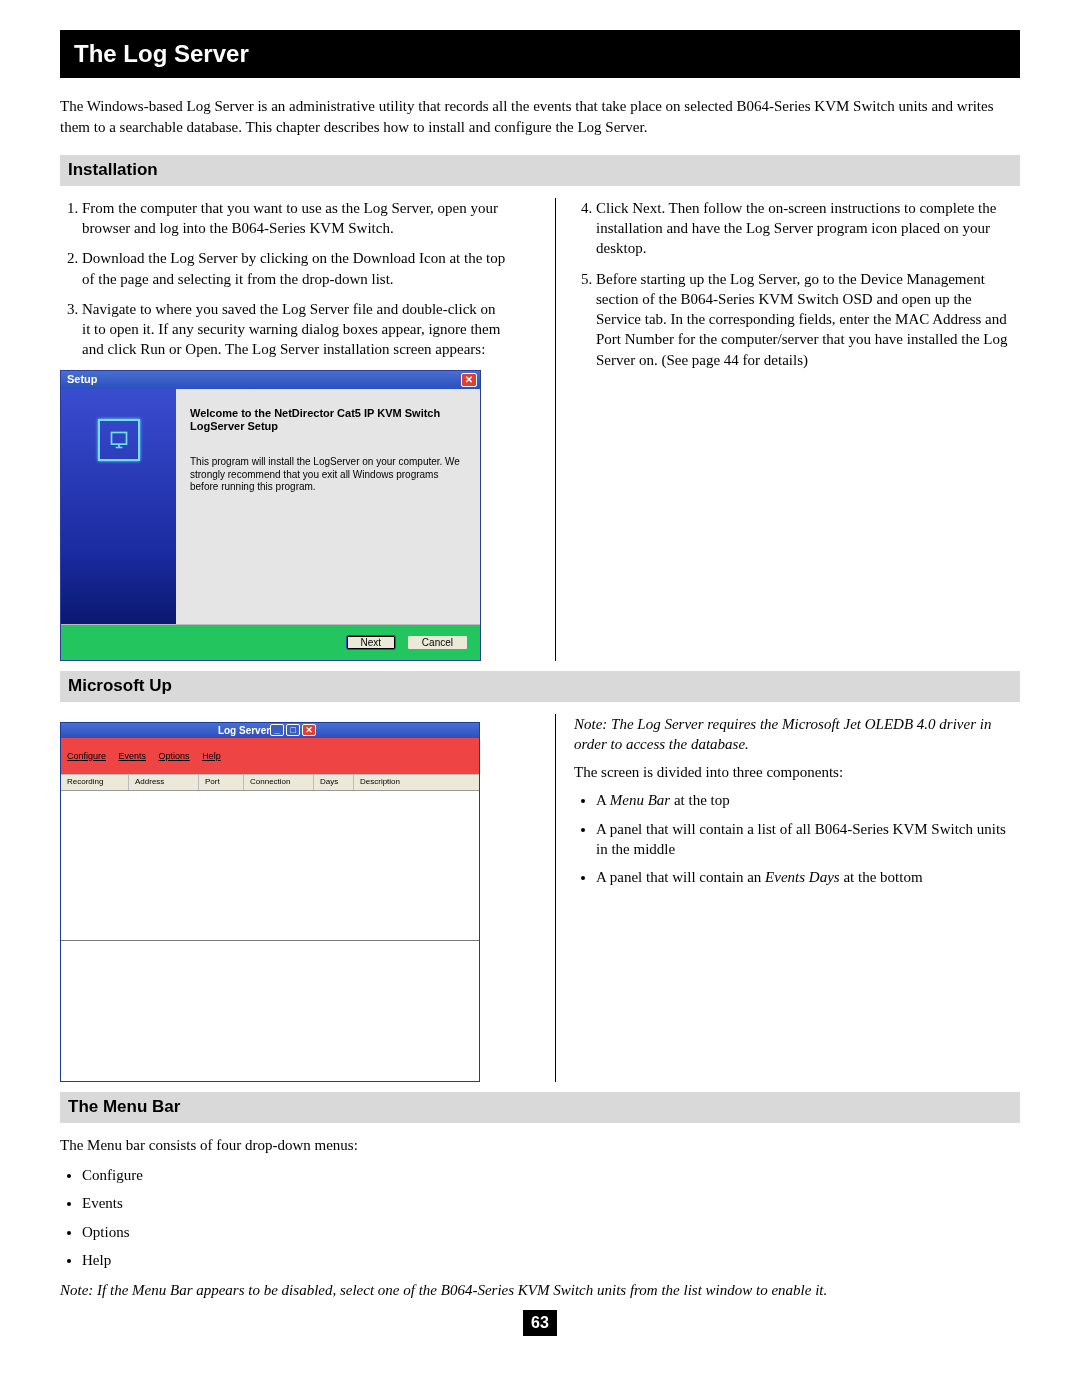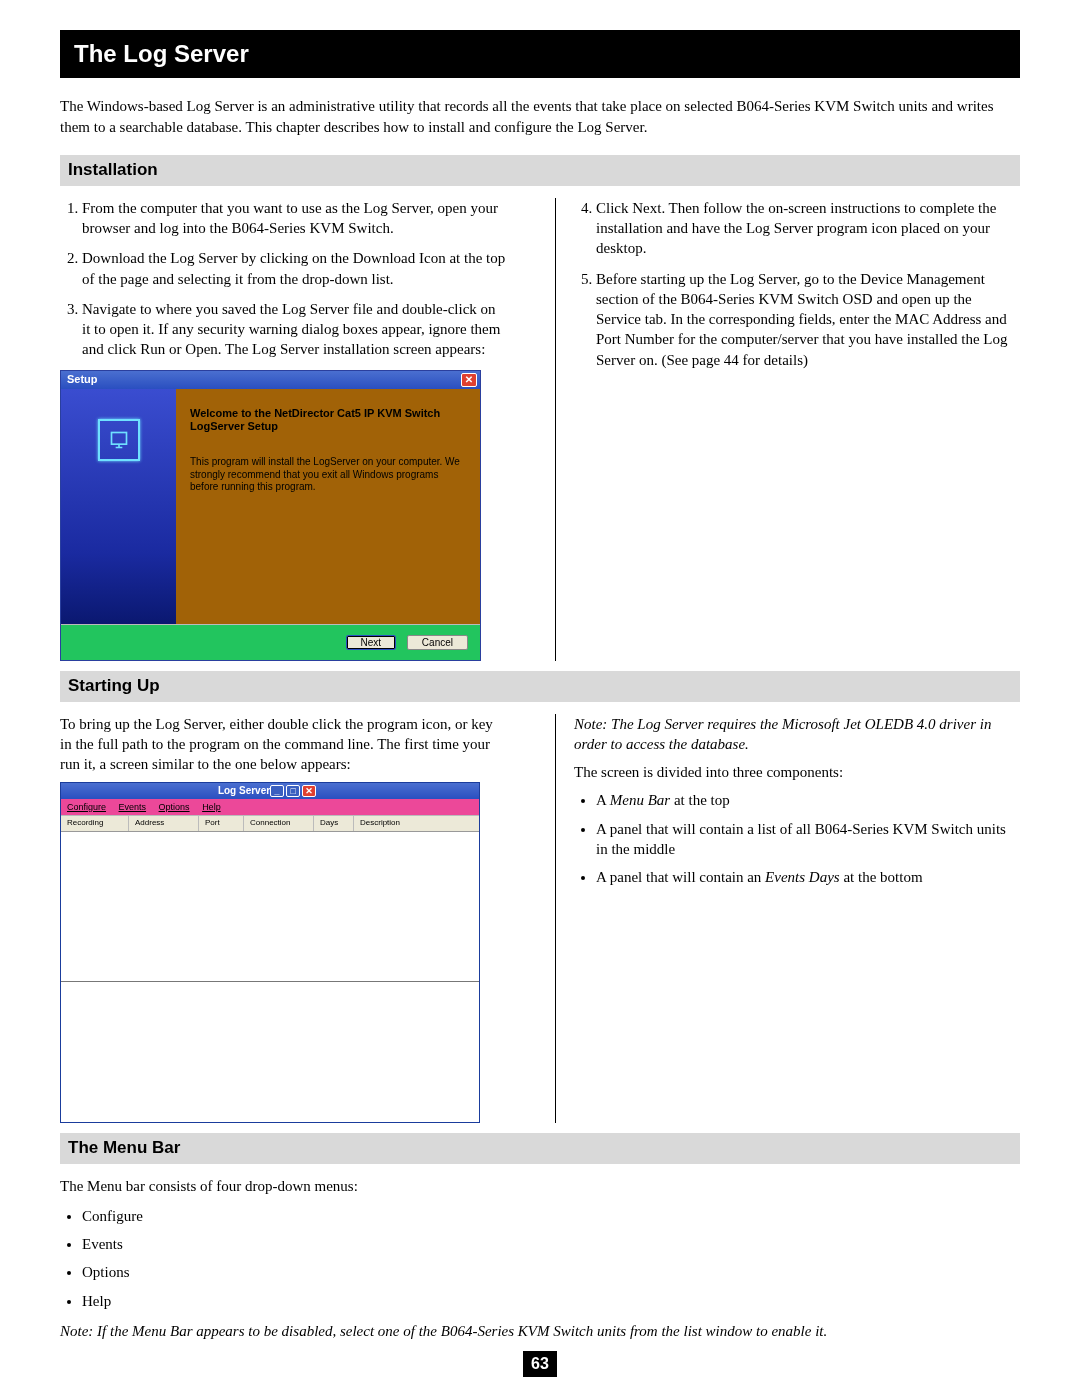--- a/index.html
+++ b/index.html
@@ -88,21 +88,21 @@
     display:flex; align-items:flex-start; justify-content:center;
     padding-top: 30px;
   }
   .setup-icon {
     width: 42px; height: 42px;
     border: 2px solid #6fe0ff;
     box-shadow: 0 0 3px #6fe0ff;
     display:flex; align-items:center; justify-content:center;
     color:#6fe0ff;
   }
-  .setup-main { flex:1; padding: 18px 14px 10px 14px; background:#a16207; }
+  .setup-main { flex:1; padding: 18px 14px 10px 14px; background:#e5e5e5; }
   .setup-main .w-title { font-weight:bold; font-size:11px; margin-bottom:22px; }
   .setup-spacer { height: 120px; }
   .setup-btnbar {
     background:#22c55e;
     border-top:1px solid #bbb;
     padding: 10px 12px;
     text-align:right;
   }
   .setup-btnbar button {
     font-family: Tahoma, Arial, sans-serif;
@@ -131,21 +131,21 @@
     padding: 1px 12px 1px 6px;
   }
   .ls-winctrl { display:flex; gap:2px; }
   .ls-winctrl span {
     width:14px; height:12px; border:1px solid #fff;
     background:#3a5fc0; text-align:center; line-height:10px; color:#fff;
     font-size:9px; border-radius:2px;
   }
   .ls-winctrl span.x { background:#e04030; }
   .ls-menu {
-    background:#ec4899; padding: 2px 6px;
+    background:#ef4444; padding: 12px 6px;
     border-bottom:1px solid #bbb;
   }
   .ls-menu span { margin-right: 10px; }
   .ls-menu span u { text-decoration: underline; }
   .ls-cols {
     background:#ece9d8; display:flex; font-size:8px;
     border-bottom:1px solid #999;
   }
   .ls-cols div {
     padding: 2px 6px; border-right:1px solid #bbb;
@@ -209,25 +209,24 @@
   </div>
 
   <div class="col">
     <ol class="num" start="4">
       <li>Click Next. Then follow the on-screen instructions to complete the installation and have the Log Server program icon placed on your desktop.</li>
       <li>Before starting up the Log Server, go to the Device Management section of the B064-Series KVM Switch OSD and open up the Service tab. In the corresponding fields, enter the MAC Address and Port Number for the computer/server that you have installed the Log Server on. (See page 44 for details)</li>
     </ol>
   </div>
 </div>
 
-<div class="section-head">Starting Up</div>
+<div class="section-head">Microsoft Up</div>
 
 <div class="two-col">
   <div class="col">
-    <p>To bring up the Log Server, either double click the program icon, or key in the full path to the program on the command line. The first time your run it, a screen similar to the one below appears:</p>
 
     <div class="ls-win">
       <div class="ls-title">
         <span>Log Server</span>
         <span class="ls-winctrl">
           <span>_</span>
           <span>□</span>
           <span class="x">✕</span>
         </span>
       </div>

